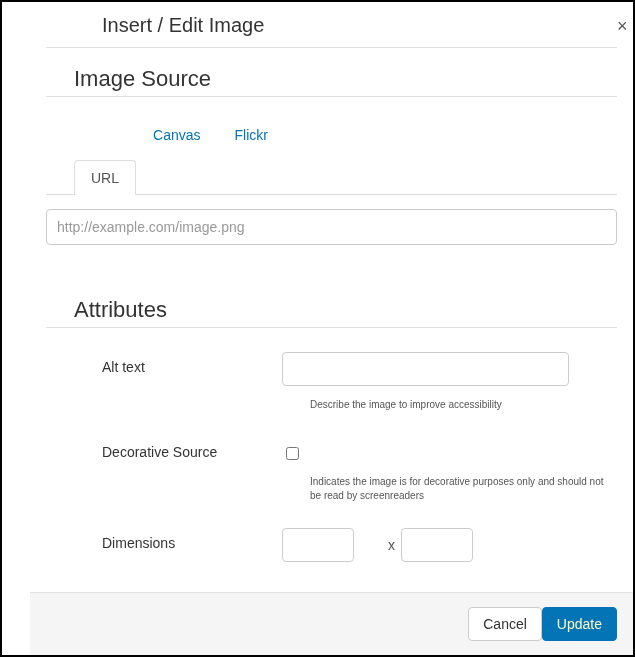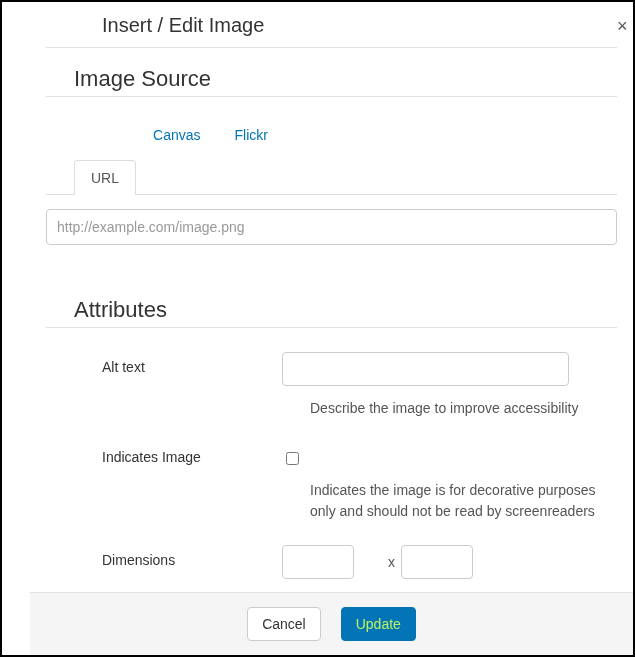--- a/index.html
+++ b/index.html
@@ -122,52 +122,52 @@
     text-align: left;
   }
   .dim-sep {
     display: inline-block;
     margin: 0 6px;
     color: #555;
     font-size: 14px;
   }
   .help-text {
     margin-top: 12px;
-    font-size: 14px;
+    font-size: 10px;
     color: #555;
     line-height: 1.45;
     max-width: 420px;
   }
   .checkbox {
     margin-top: 10px;
     width: 13px;
     height: 13px;
   }
   .form-row.decorative .form-label { padding-top: 7px; }
   .dialog-footer {
     border-top: 1px solid #e1e1e1;
     background: #f5f5f5;
     padding: 14px 16px;
     display: flex;
-    justify-content: center;
-    gap: 20px;
+    justify-content: flex-end;
+    gap: 0;
   }
   .btn {
     padding: 8px 14px;
     font-size: 14px;
     border-radius: 4px;
     cursor: pointer;
     border: 1px solid #ccc;
     background: #fff;
     color: #333;
   }
   .btn-primary {
     background: #0374B5;
     border-color: #0374B5;
-    color: #bef264;
+    color: #fef9c3;
   }
 </style>
 </head>
 <body>
 
 <div class="dialog">
 
   <div class="dialog-body">
 
     <div class="dialog-header">
@@ -189,21 +189,21 @@
 
     <div class="form-row">
       <div class="form-label">Alt text</div>
       <div class="form-control-col">
         <input type="text" class="text-input" style="">
         <div class="help-text">Describe the image to improve accessibility</div>
       </div>
     </div>
 
     <div class="form-row decorative">
-      <div class="form-label">Indicates Image</div>
+      <div class="form-label">Decorative Source</div>
       <div class="form-control-col">
         <input type="checkbox" class="checkbox" style="">
         <div class="help-text">Indicates the image is for decorative purposes only and should not be read by screenreaders</div>
       </div>
     </div>
 
     <div class="form-row">
       <div class="form-label">Dimensions</div>
       <div class="form-control-col">
         <input type="text" class="dim-input" style=""><span class="dim-sep">x</span><input type="text" class="dim-input" style="">

